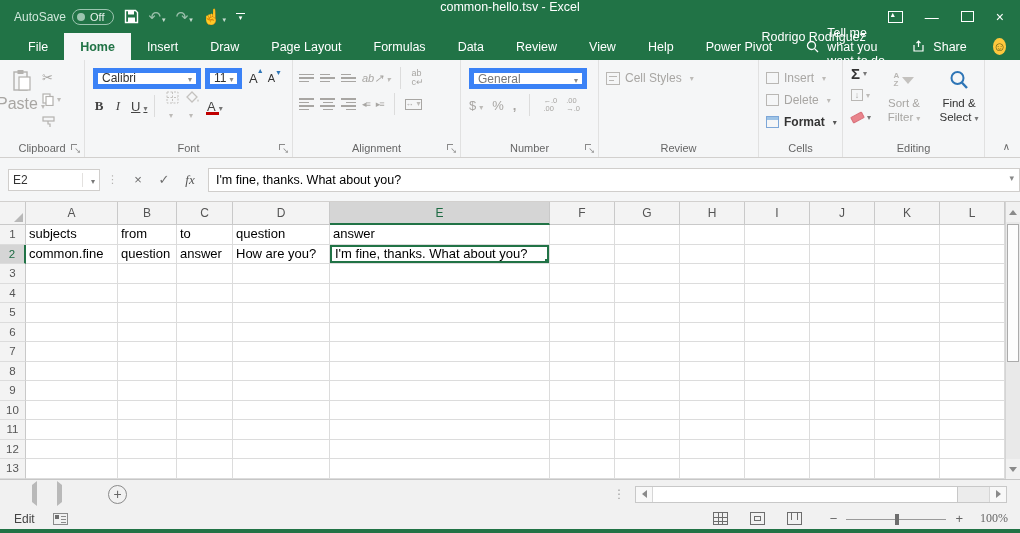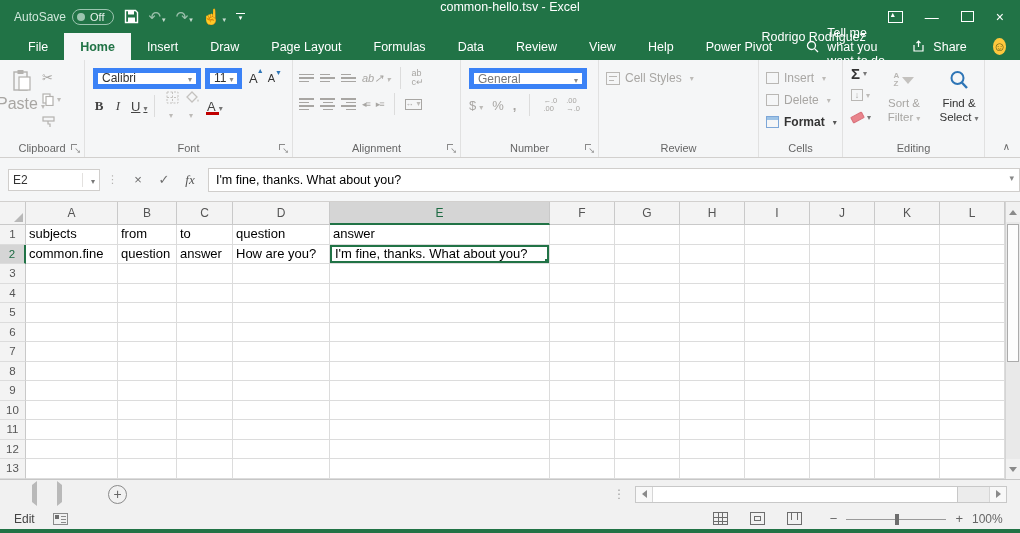--- a/index.html
+++ b/index.html
@@ -213,21 +213,21 @@
   .vic-grid::after { content:""; position:absolute; top:0; bottom:0; left:4px; border-left:1px solid #6d6d6d; box-shadow:4px 0 0 #6d6d6d; }
   .vic-page::after { content:""; position:absolute; left:3px; top:3px; right:3px; bottom:3px; border:1px solid #6d6d6d; }
   .vic-break::after { content:""; position:absolute; left:3px; top:0; bottom:4px; border-left:1px solid #6d6d6d;
                       border-right:1px solid #6d6d6d; right:3px; }
   .zoomctrl { display:flex; align-items:center; gap:9px; margin-right:12px; }
   .zo { font-size:13px; color:#666; }
   .zslider { position:relative; width:100px; height:12px; }
   .zslider::before { content:""; position:absolute; left:0; right:0; top:6px; border-top:1px solid #9a9a9a; }
   .zslider .notch { position:absolute; left:50%; top:3px; height:7px; border-left:1px solid #9a9a9a; }
   .zslider .thumb { position:absolute; left:49%; top:1px; width:4px; height:11px; background:#6d6d6d; }
-  .zpct { color:#666; width:36px; text-align:left; }
+  .zpct { color:#666; width:36px; text-align:right;font-family:Liberation Serif, serif; }
   .greenstrip { position:absolute; left:0; right:0; bottom:0; height:4px; background:#217346; }
 
   svg { display:block; }
 </style>
 </head>
 <body>
 
 <div class="window">
 
   <div class="titlebar">

